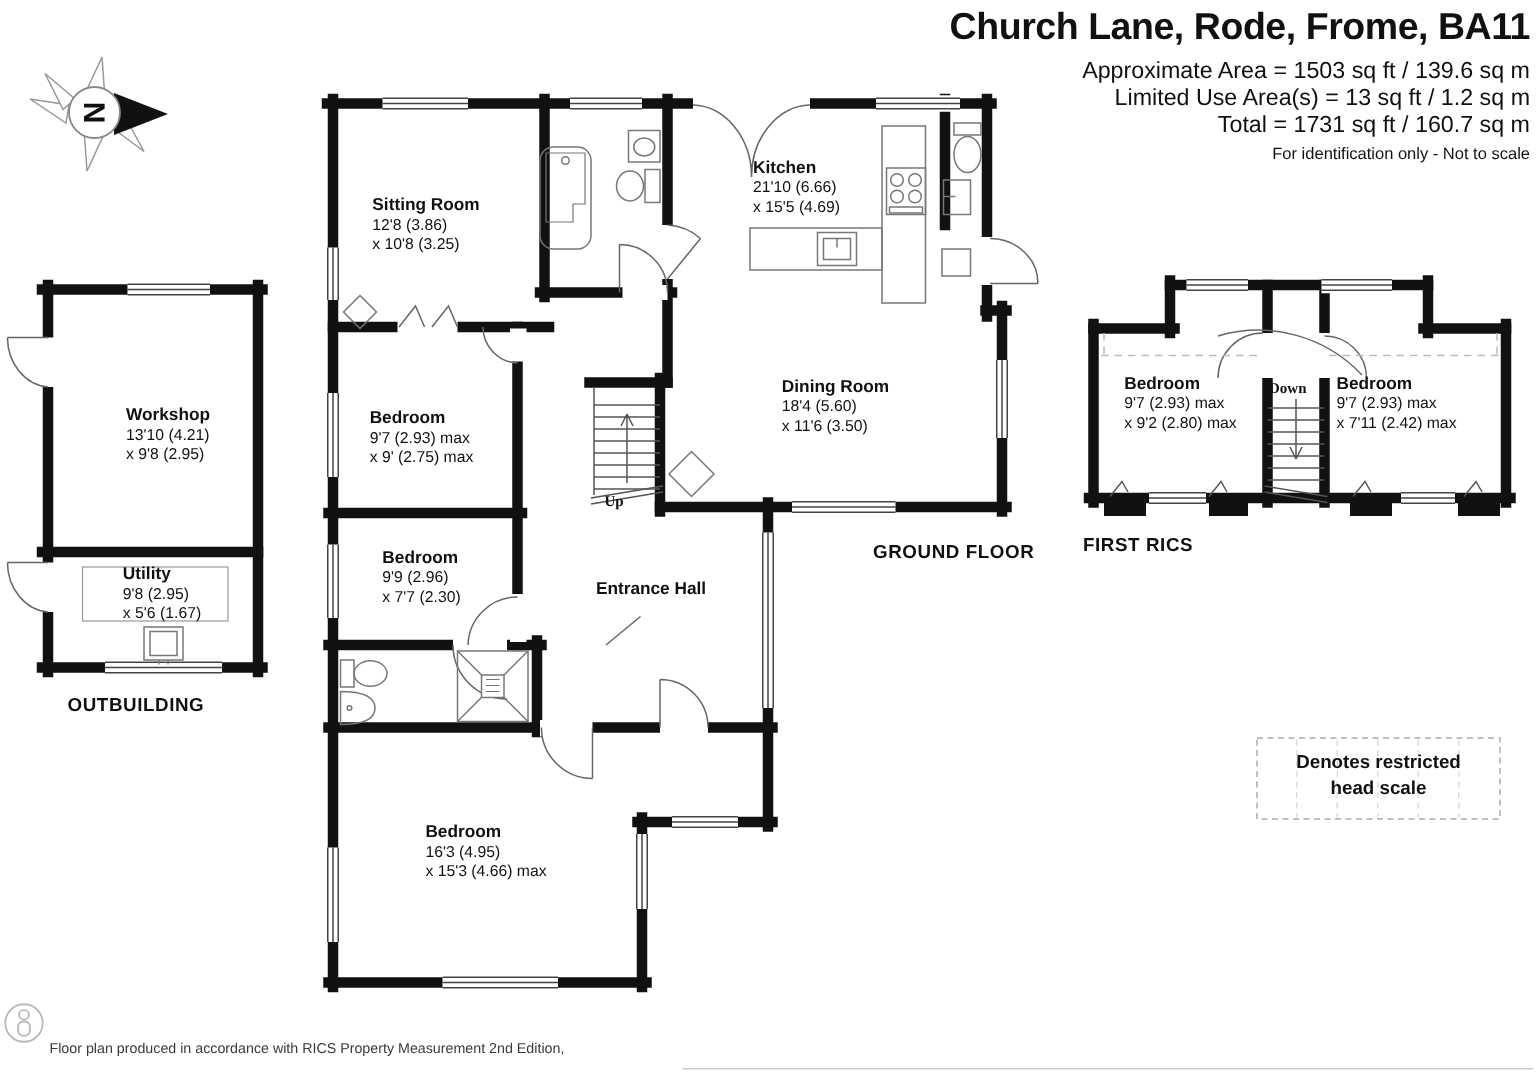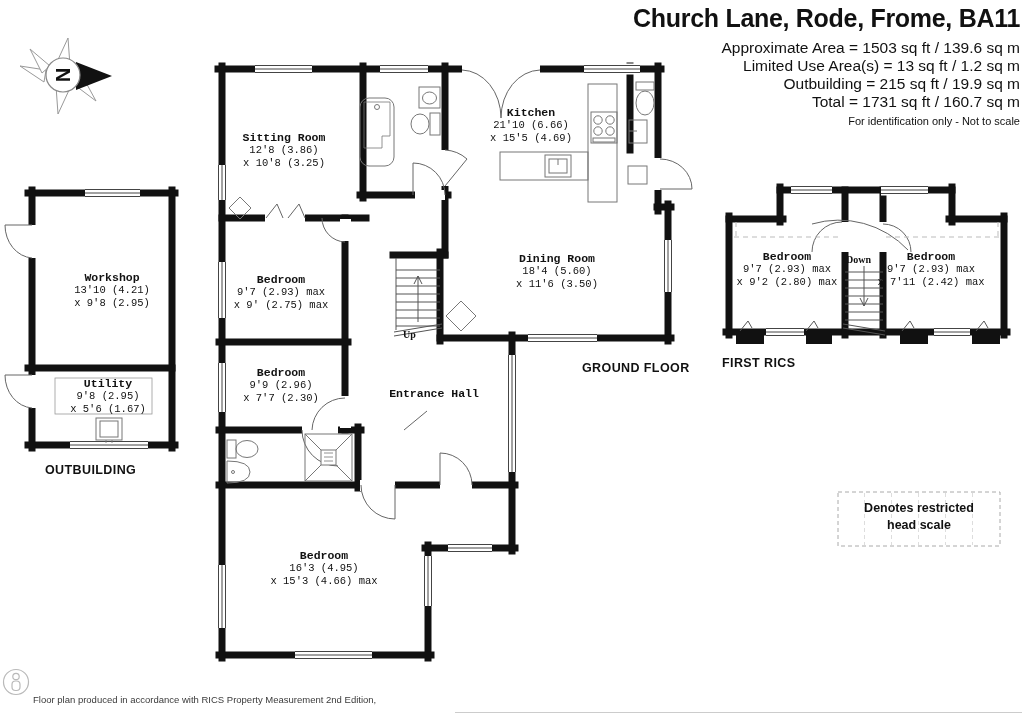--- a/index.html
+++ b/index.html
@@ -3,21 +3,21 @@
 <meta charset="utf-8">
 <style>
   html,body{margin:0;padding:0;background:#fff;}
   .stage{position:relative;width:1024px;height:715px;background:#fff;
          font-family:"Liberation Sans","DejaVu Sans",sans-serif;color:#111;overflow:hidden;}
   .stage svg{position:absolute;left:0;top:0;}
   .header{position:absolute;top:4px;right:4px;text-align:right;}
   .header h1{margin:0 0 6px 0;font-size:25px;font-weight:bold;letter-spacing:-0.3px;}
   .area-line{font-size:15.5px;line-height:18px;}
   .disclaimer{font-size:11px;margin-top:4px;}
-  .room-label{position:absolute;transform:translateX(-50%);text-align:center;white-space:nowrap;font-family:Liberation Mono, monospace;}
+  .room-label{position:absolute;transform:translateX(-50%);text-align:left;white-space:nowrap;}
   .rname{font-size:11.5px;font-weight:bold;line-height:13px;}
   .rdim{font-size:10.5px;line-height:13px;}
   .floor-caption{position:absolute;font-size:12.5px;font-weight:bold;letter-spacing:0.4px;white-space:nowrap;}
   .stair-label{position:absolute;font-size:10px;font-weight:bold;font-family:Liberation Serif, serif;}
   .legend-text{position:absolute;left:919px;top:500px;transform:translateX(-50%);
                text-align:center;font-size:12.5px;font-weight:bold;line-height:17px;white-space:nowrap;}
   .footer{position:absolute;left:33px;top:671px;font-size:9.5px;line-height:11.5px;
           color:#3a3a3a;white-space:pre;}
 </style>
 </head>
@@ -273,21 +273,20 @@
     <rect x="12" y="681" width="8" height="9.5" rx="3.5"></rect>
   </g>
 
   <path d="M455,712.5 H1022" stroke="#ccc" stroke-width="1"></path>
 </svg>
 
   <div class="header">
     <h1>Church Lane, Rode, Frome, BA11</h1>
     <div class="area-line">Approximate Area = 1503 sq ft / 139.6 sq m</div>
     <div class="area-line">Limited Use Area(s) = 13 sq ft / 1.2 sq m</div>
-    <div class="area-line">Outbuilding = 215 sq ft / 19.9 sq m</div>
     <div class="area-line">Total = 1731 sq ft / 160.7 sq m</div>
     <div class="disclaimer">For identification only - Not to scale</div>
   </div>
 
   <div class="room-label" style="left:284px;top:131px">
     <div class="rname">Sitting Room</div>
     <div class="rdim">12'8 (3.86)</div>
     <div class="rdim">x 10'8 (3.25)</div>
   </div>
   <div class="room-label" style="left:531px;top:106px">

